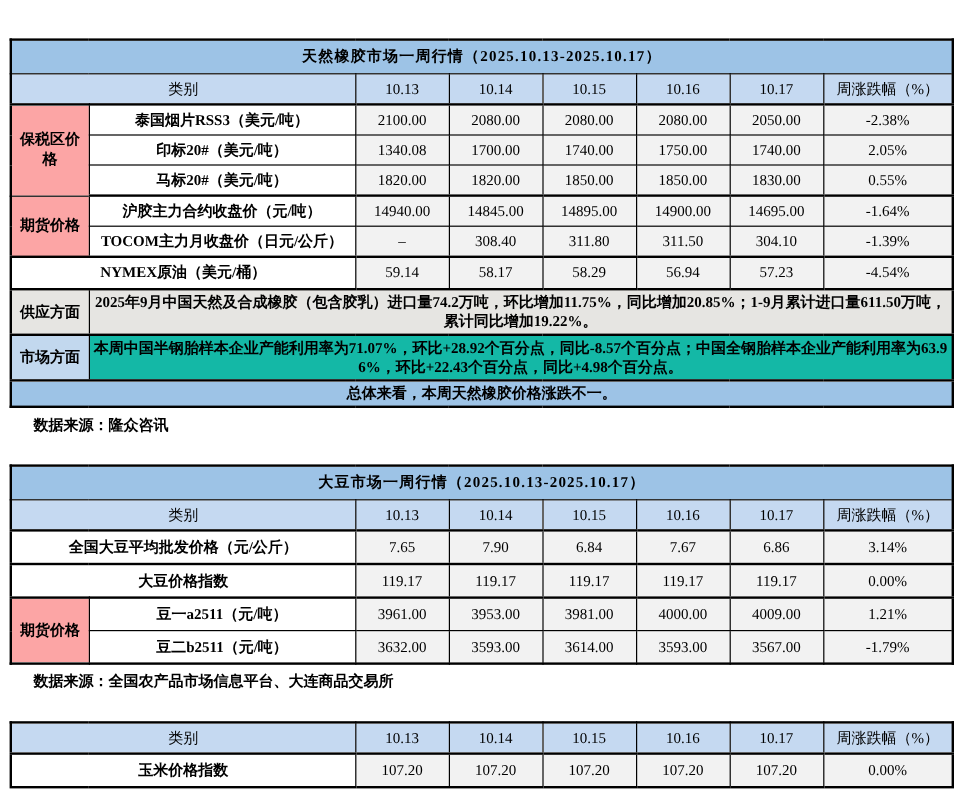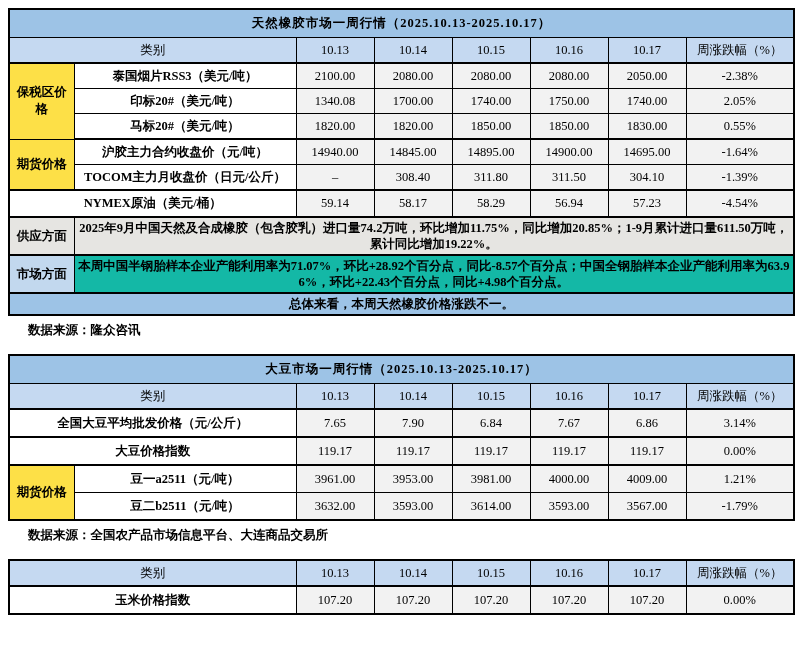--- a/index.html
+++ b/index.html
@@ -4,31 +4,32 @@
 <style>
   html,body { margin:0; padding:0; background:#ffffff; }
   body {
     width:800px; height:663px; overflow:hidden;
     font-family:"Liberation Serif","DejaVu Serif",serif; color:#000;
   }
   .wrap { padding:8px 7px 0 8px; }
   table.t {
     border-collapse:collapse; table-layout:fixed; width:785px;
     border:2px solid #000;
+    margin-top:24px;
   }
   table.t td {
     border:1px solid #000; text-align:center; vertical-align:middle;
     font-size:12.5px; padding:1px 3px; overflow:hidden; word-break:break-all;
   }
   td.ttl {
     height:25px; font-size:15px; font-weight:bold; letter-spacing:1px;
     border-bottom:2px solid #000;
   }
   tr.hd td { height:22px; font-weight:normal; border-bottom:2px solid #000; }
-  td.grp  { background:#fde047; font-weight:bold; height:22px; }
+  td.grp  { background:#fca5a5; font-weight:bold; height:22px; }
   td.item { background:#ffffff; font-weight:bold; text-align:left; padding-left:6px; height:22px; }
   td.item-c { background:#ffffff; font-weight:bold; height:23px; }
   td.v    { background:#F2F2F2; font-weight:normal; }
   .bb2    { border-bottom:2px solid #000 !important; }
   td.para {
     text-align:left; font-weight:bold; font-size:12px; line-height:16px;
     padding:2px 4px; height:34px;
   }
   td.sup-l { font-weight:bold; }
   td.sum {

